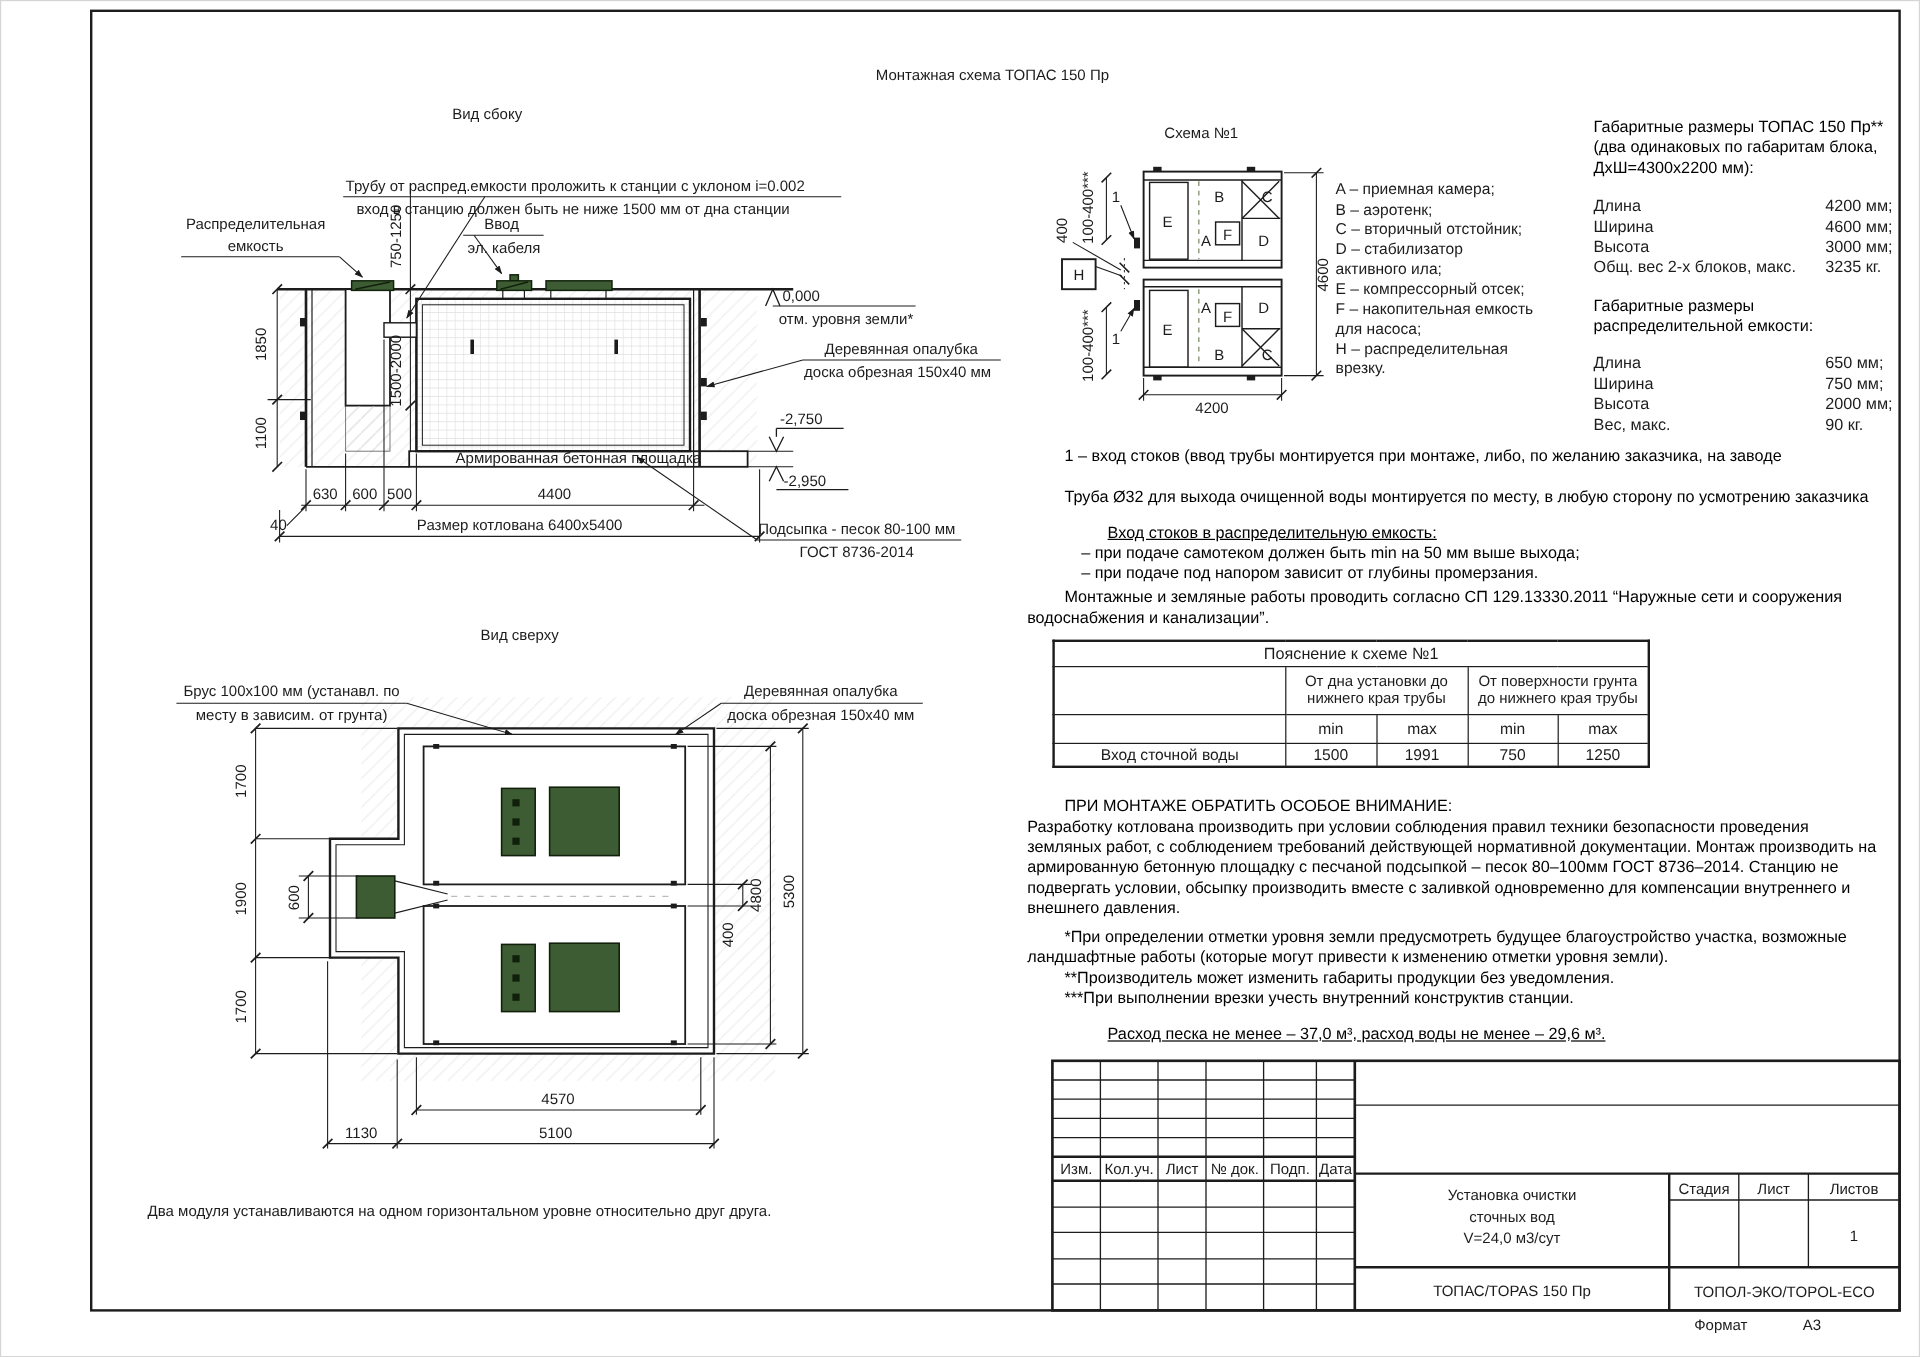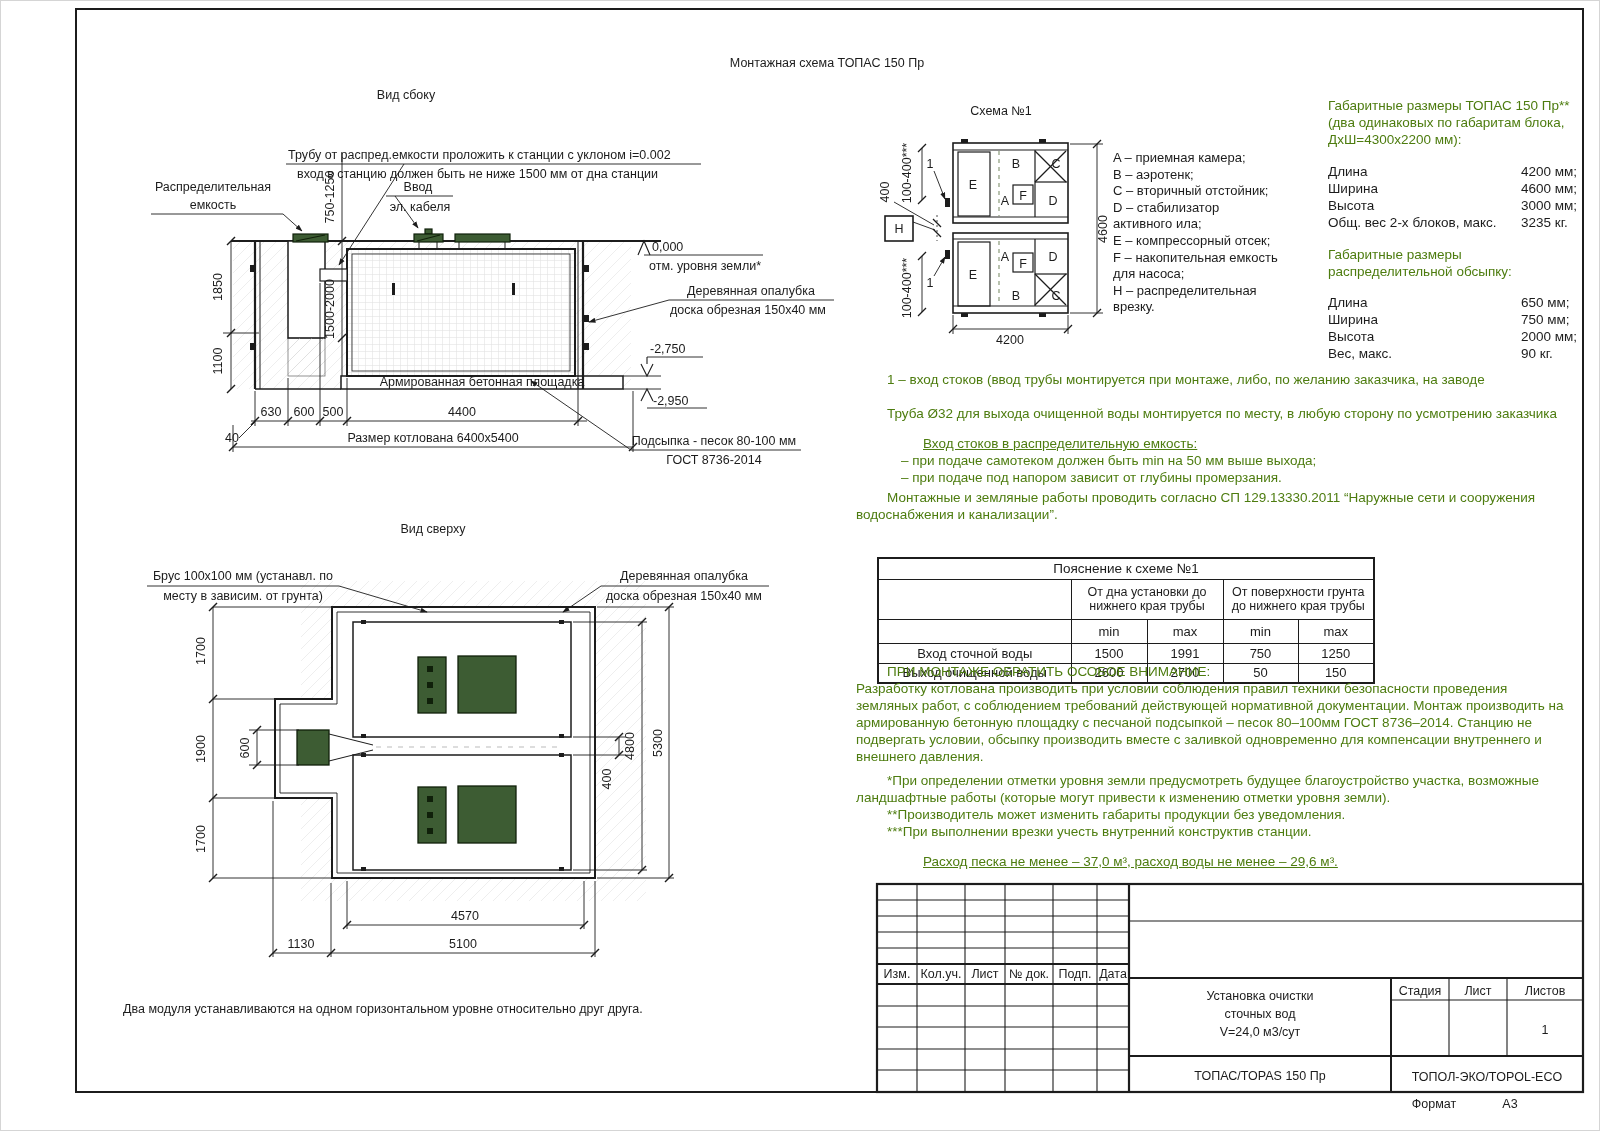--- a/index.html
+++ b/index.html
@@ -1,25 +1,25 @@
 <!DOCTYPE html>
 <html><head>
 <meta charset="utf-8">
 <style>
   html,body{margin:0;padding:0;background:#fff;}
   .sheet{position:relative;width:1600px;height:1131px;background:#fff;overflow:hidden;
          font-family:"Liberation Sans",sans-serif;color:#1c1c1c;border:1px solid #d5d5d5;box-sizing:border-box;}
   svg.overlay{position:absolute;left:0;top:0;}
   svg text{fill:#1c1c1c;stroke:none;font-family:"Liberation Sans",sans-serif;font-size:12.5px;}
-  .t{position:absolute;white-space:nowrap;font-size:13.5px;line-height:1.2;color:#4d7c0f;}
+  .t{position:absolute;white-space:nowrap;font-size:13.5px;line-height:1.2;color:#000000;}
   .u{text-decoration:underline;margin-left:36px;}
   .dimrow{position:absolute;width:250px;font-size:13.5px;}
   .dimrow .val{position:absolute;left:193px;top:0;}
   .legend-line{font-size:13px;line-height:16.6px;white-space:nowrap;}
-  table.xt{position:absolute;left:876px;top:556px;border-collapse:collapse;table-layout:fixed;padding-left:17px;}
+  table.xt{position:absolute;left:876px;top:532px;border-collapse:collapse;table-layout:fixed;padding-left:17px;}
   table.xt td{border:1.7px solid #1c1c1c;text-align:center;vertical-align:middle;
               font-size:13px;padding:0 2px;color:#1c1c1c;}
   table.xt{border:2.5px solid #1c1c1c;}
 </style>
 </head>
 <body>
 
 <div class="sheet">
 
 <svg class="overlay" width="1600" height="1131" viewBox="0 0 1600 1131">
@@ -479,27 +479,20 @@
       <td>min</td>
       <td>max</td>
     </tr>
     <tr style="height:20px">
       <td>Вход сточной воды</td>
       <td>1500</td>
       <td>1991</td>
       <td>750</td>
       <td>1250</td>
     </tr>
-    <tr style="height:20px">
-      <td>Выход очищенной воды</td>
-      <td>2600</td>
-      <td>2700</td>
-      <td>50</td>
-      <td>150</td>
-    </tr>
   </tbody>
     </table>
 
   <div class="t" style="left:886px;top:663px;font-weight:bold;font-weight:normal">ПРИ МОНТАЖЕ ОБРАТИТЬ ОСОБОЕ ВНИМАНИЕ:</div>
   <div class="t" style="left:855px;top:680px">Разработку котлована производить при условии соблюдения правил техники безопасности проведения</div>
   <div class="t" style="left:855px;top:697px">земляных работ, с соблюдением требований действующей нормативной документации.  Монтаж производить на</div>
   <div class="t" style="left:855px;top:714px">армированную бетонную площадку с песчаной подсыпкой – песок 80–100мм ГОСТ 8736–2014. Станцию не</div>
   <div class="t" style="left:855px;top:731px">подвергать условии, обсыпку производить вместе с заливкой одновременно для компенсации внутреннего и</div>
   <div class="t" style="left:855px;top:748px">внешнего давления.</div>
 
@@ -527,21 +520,21 @@
   <div class="t" style="left:1327px;top:131px">ДхШ=4300х2200 мм):</div>
   <div class="dimrow" style="left:1327px;top:163px">
     <span>Длина</span><span class="val">4200 мм;</span></div>
   <div class="dimrow" style="left:1327px;top:180px">
     <span>Ширина</span><span class="val">4600 мм;</span></div>
   <div class="dimrow" style="left:1327px;top:197px">
     <span>Высота</span><span class="val">3000 мм;</span></div>
   <div class="dimrow" style="left:1327px;top:214px">
     <span>Общ. вес 2-х блоков, макс.</span><span class="val">3235 кг.</span></div>
   <div class="t" style="left:1327px;top:246px">Габаритные размеры</div>
-  <div class="t" style="left:1327px;top:263px">распределительной обсыпку:</div>
+  <div class="t" style="left:1327px;top:263px">распределительной емкости:</div>
   <div class="dimrow" style="left:1327px;top:294px">
     <span>Длина</span><span class="val">650 мм;</span></div>
   <div class="dimrow" style="left:1327px;top:311px">
     <span>Ширина</span><span class="val">750 мм;</span></div>
   <div class="dimrow" style="left:1327px;top:328px">
     <span>Высота</span><span class="val">2000 мм;</span></div>
   <div class="dimrow" style="left:1327px;top:345px">
     <span>Вес, макс.</span><span class="val">90 кг.</span></div>
 
 </div>

